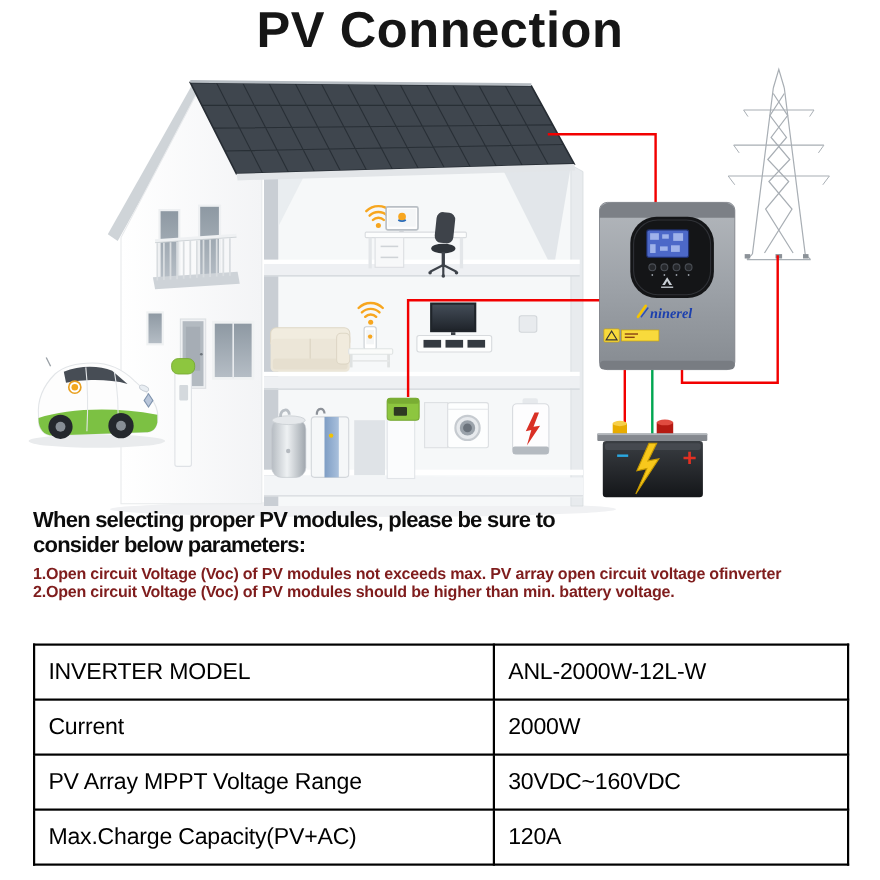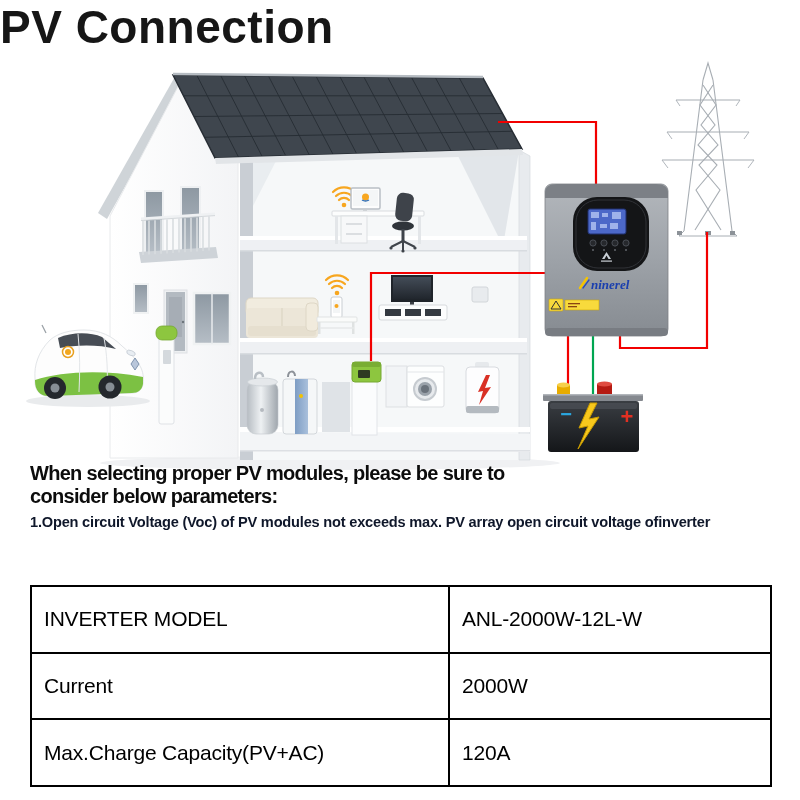--- a/index.html
+++ b/index.html
@@ -1,25 +1,25 @@
 <!DOCTYPE html>
 <html><head>
 <meta charset="utf-8">
 <style>
   html,body{margin:0;padding:0;background:#fff;}
   .canvas{position:relative;width:800px;height:800px;background:#ffffff;overflow:hidden;
           font-family:"Liberation Sans",sans-serif;color:#111;}
-  h1.title{position:absolute;top:0px;left:0;width:100%;margin:0;text-align:left;
+  h1.title{position:absolute;top:0px;left:0;width:100%;margin:0;text-align:center;
            font-size:46px;font-weight:bold;color:#161616;letter-spacing:0.5px;}
   svg.scene{position:absolute;top:0;left:0;}
   .advisory{position:absolute;top:462px;left:30px;width:742px;}
   .advisory h2{margin:0;font-size:20px;line-height:1.17;letter-spacing:-0.7px;
                white-space:pre-line;color:#0c0c0c;font-weight:bold;}
   .advisory p.note{margin:1px 0 0 0;font-size:14.6px;font-weight:bold;letter-spacing:-0.2px;
-                   color:#0f172a;white-space:nowrap;}
+                   color:#7f1d1d;white-space:nowrap;}
   .advisory p.note:first-of-type{margin-top:5px;}
   table.spec{position:absolute;top:585px;left:30px;width:742px;height:202px;
              border-collapse:collapse;table-layout:fixed;}
   table.spec td{border:2px solid #000;font-size:21px;color:#000;padding:0 0 0 12px;
                 letter-spacing:-0.2px;vertical-align:middle;}
   table.spec td.val{width:308px;}
   table.spec tr{height:50px;}
 </style>
 </head>
 <body>
@@ -350,32 +350,37 @@
       <text x="566" y="421" text-anchor="middle" font-size="20" font-weight="bold" fill="#2aa7e0">−</text>
       <text x="627" y="424" text-anchor="middle" font-size="22" font-weight="bold" fill="#e23022">+</text>
       <polygon points="590,403 579,428 588,426 578,449 599,417 589,419 597,403" fill="#f8c81c" stroke="#c79a00" stroke-width="1"></polygon>
     </g>
   </svg>
 
   <div class="advisory">
     <h2>When selecting proper PV modules, please be sure to
 consider below parameters:</h2>
     <p class="note">1.Open circuit Voltage (Voc) of PV modules not exceeds max. PV array open circuit voltage ofinverter</p>
+    <p class="note">2.Open circuit Voltage (Voc) of PV modules should be higher than min. battery voltage.</p>
   </div>
 
   <table class="spec">
     <tbody>
       <tr>
         <td>INVERTER MODEL</td>
         <td class="val">ANL-2000W-12L-W</td>
       </tr>
       <tr>
         <td>Current</td>
         <td class="val">2000W</td>
       </tr>
       <tr>
+        <td>PV Array MPPT Voltage Range</td>
+        <td class="val">30VDC~160VDC</td>
+      </tr>
+      <tr>
         <td>Max.Charge Capacity(PV+AC)</td>
         <td class="val">120A</td>
       </tr>
     </tbody>
   </table>
 
 </div>
 
 </body></html>

